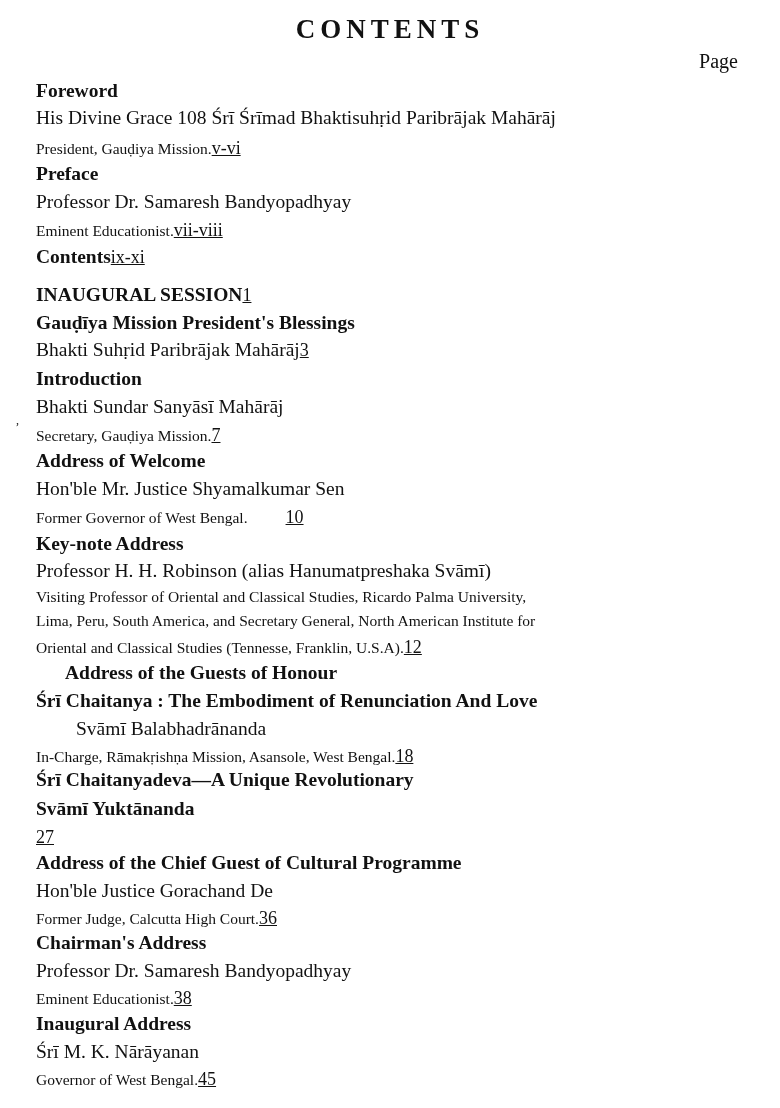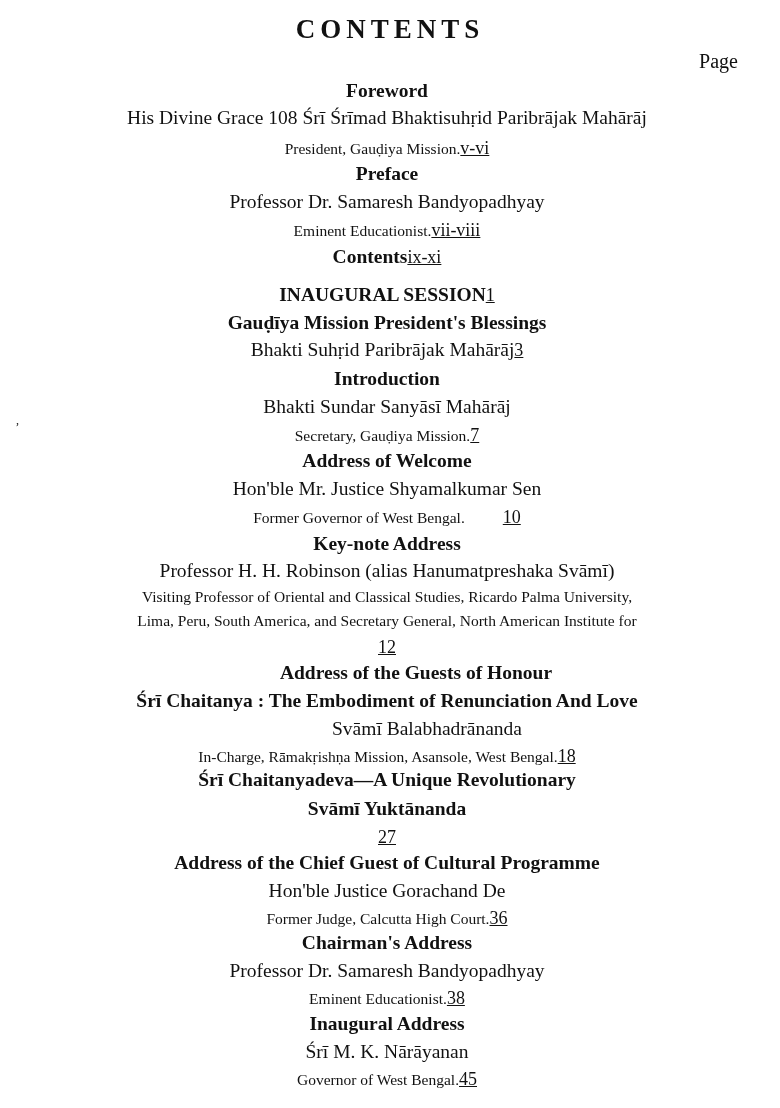--- a/index.html
+++ b/index.html
@@ -11,21 +11,21 @@
   .title {
     position: absolute; left: 0; top: 14px; width: 780px; text-align: center;
     font-size: 27px; font-weight: bold; letter-spacing: 5px;
   }
   .page-col-label {
     position: absolute; right: 42px; top: 50px; font-size: 20px;
   }
   .toc { position: absolute; left: 36px; top: 0; width: 702px; }
   .line {
     position: absolute; left: 0; width: 702px; display: flex;
-    justify-content: center; align-items: baseline; white-space: nowrap;
+    justify-content: flex-start; align-items: baseline; white-space: nowrap;
   }
   .line .pg { font-size: 18px; text-decoration: underline; }
   .h { font-weight: bold; font-size: 19.5px; }
   .n { font-size: 19.5px; }
   .d { font-size: 15.5px; }
   .sess { font-weight: bold; font-size: 19.5px; }
   .stray-mark { position: absolute; left: 16px; top: 413px; font-size: 12px; }
 </style>
 </head>
 <body>
@@ -109,20 +109,21 @@
     </div>
     <div class="line" style="top: 588px;">
       <span class="d">Visiting Professor of Oriental and Classical Studies, Ricardo Palma University,</span>
       <span class="pg"></span>
     </div>
     <div class="line" style="top: 612px;">
       <span class="d">Lima, Peru, South America, and Secretary General, North American Institute for</span>
       <span class="pg"></span>
     </div>
     <div class="line" style="top: 637px;">
+      <span class="d">Oriental and Classical Studies (Tennesse, Franklin, U.S.A).</span>
       <span class="pg">12</span>
     </div>
     <div class="line" style="top: 662px; margin-left: 29px;">
       <span class="h">Address of the Guests of Honour</span>
       <span class="pg"></span>
     </div>
     <div class="line" style="top: 690px;">
       <span class="h">Śrī Chaitanya : The Embodiment of Renunciation And Love</span>
       <span class="pg"></span>
     </div>

